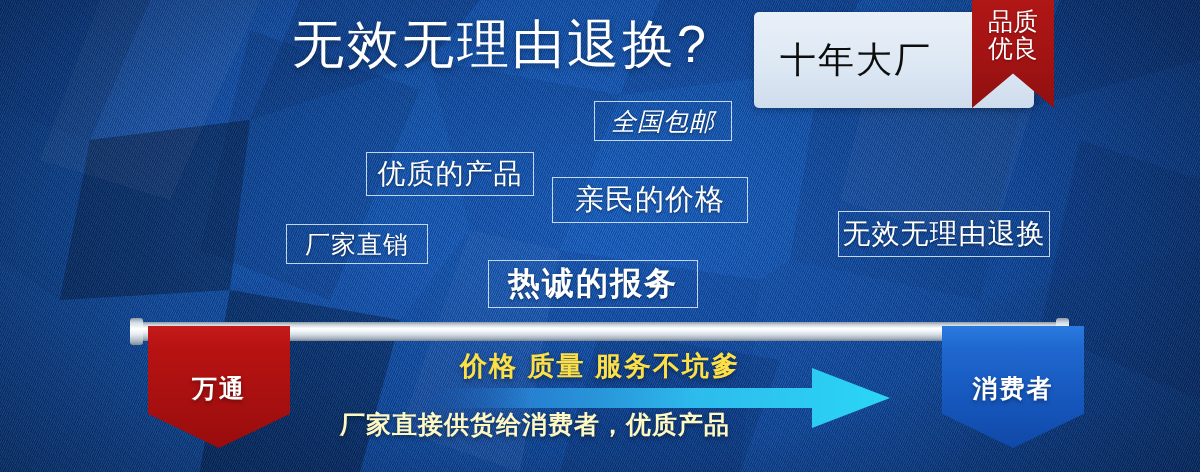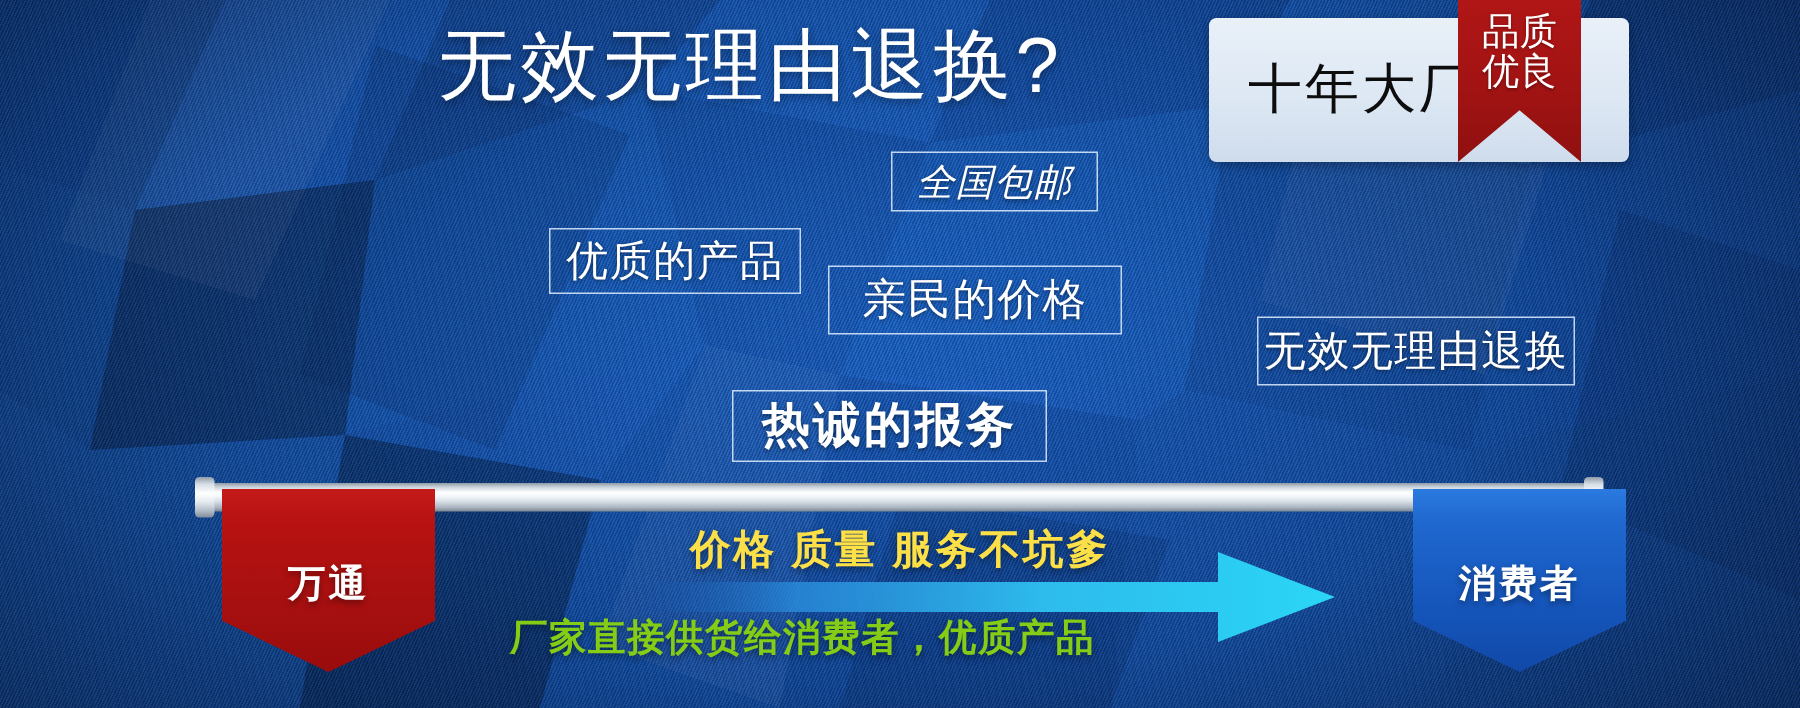--- a/index.html
+++ b/index.html
@@ -56,21 +56,21 @@
     color: #ffffff;
     letter-spacing: 3px;
     font-weight: 400;
     text-shadow: 0 2px 6px rgba(0,0,0,0.38);
     white-space: nowrap;
   }
 
   
   .badge-panel {
     position: absolute;
-    left: 806px;
+    left: 754px;
     top: 12px;
     width: 280px;
     height: 96px;
     background: linear-gradient(180deg, #e9f0f8 0%, #dde8f4 55%, #cfdcec 100%);
     border-radius: 5px;
     box-shadow: 0 2px 7px rgba(0,0,0,0.30);
     overflow: hidden;
   }
   .badge-panel-label {
     position: absolute;
@@ -205,21 +205,21 @@
     letter-spacing: 2px;
     text-shadow: 0 2px 5px rgba(0,0,0,0.45);
     white-space: nowrap;
   }
   .claim-bottom {
     position: absolute;
     left: 0;
     right: 130px;
     top: 408px;
     text-align: center;
-    color: #84cc16;
+    color: #fef9c3;
     font-size: 25px;
     font-weight: bold;
     letter-spacing: 1px;
     text-shadow: 0 2px 5px rgba(0,0,0,0.45);
     white-space: nowrap;
   }
 </style>
 </head>
 <body>
 
@@ -273,20 +273,21 @@
   <div class="ribbon">
     <div class="ribbon-text">
       <span>品质</span>
       <span>优良</span>
     </div>
   </div>
 
   <div class="tag tag-t0">全国包邮</div>
   <div class="tag tag-t2">亲民的价格</div>
   <div class="tag tag-t1">优质的产品</div>
+  <div class="tag tag-t3">厂家直销</div>
   <div class="tag tag-t4">无效无理由退换</div>
   <div class="tag tag-t5">热诚的报务</div>
 
   <div class="rod"></div>
   <div class="rod-cap rod-cap-left"></div>
   <div class="rod-cap rod-cap-right"></div>
 
   <div class="flag flag-left">
     <div class="flag-label">万通</div>
   </div>

